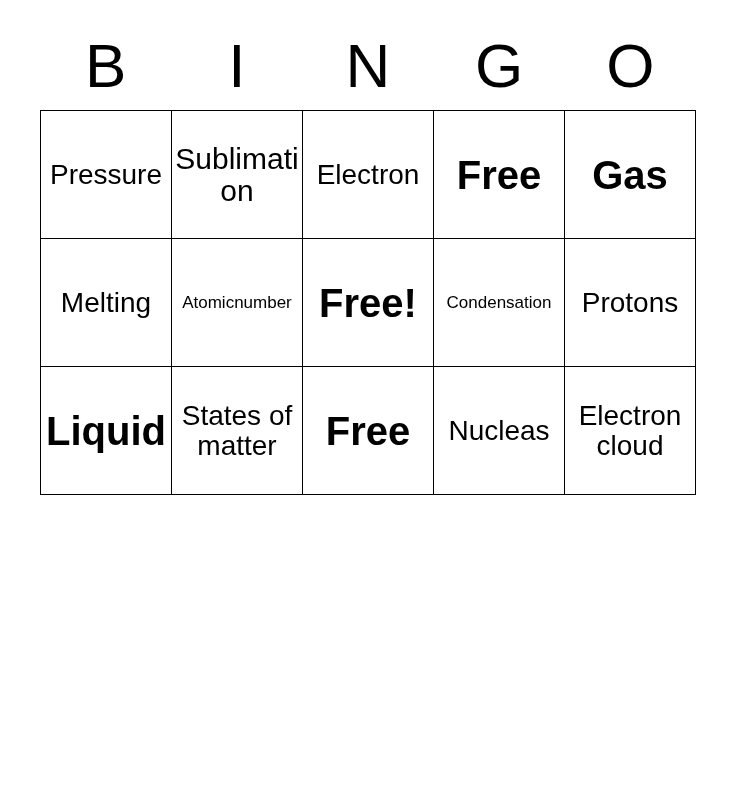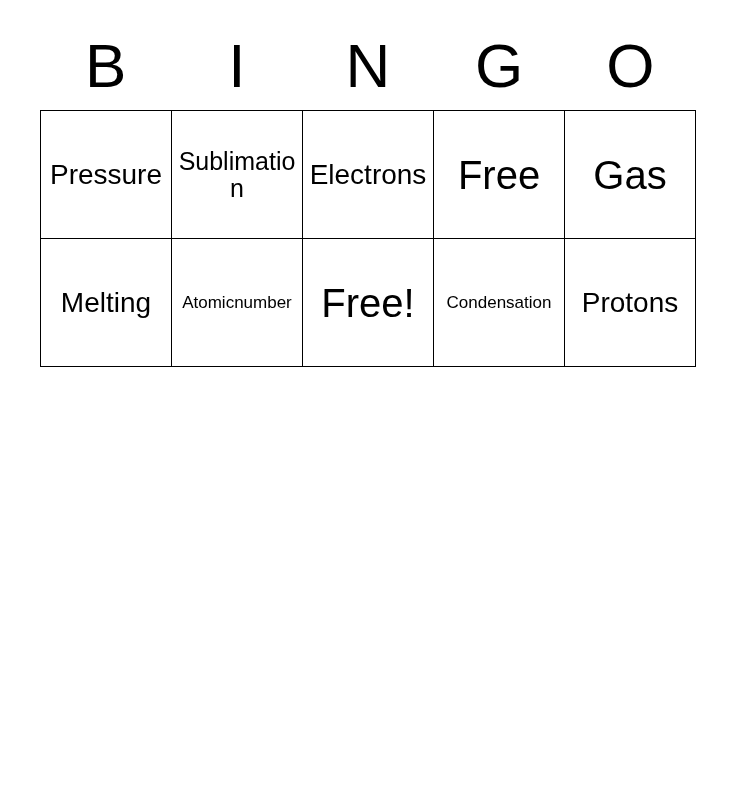--- a/index.html
+++ b/index.html
@@ -48,51 +48,58 @@
     height: 128px;
     text-align: center;
     vertical-align: middle;
     padding: 2px 3px;
     box-sizing: border-box;
     overflow: hidden;
     word-wrap: break-word;
     line-height: 1.05;
   }
   
-  .fs-xl { font-size: 40px; }
+  .fs-xl { font-size: 40px; font-weight: bold; }
   .fs-lg { font-size: 34px; }
   .fs-md { font-size: 28px; }
-  .fs-sm { font-size: 25px; }
+  .fs-sm { font-size: 30px; }
   .fs-xs { font-size: 17px; }
 </style>
 </head>
 <body>
 
 <div class="card">
 
   <div class="header-row">
     <div class="header-cell">B</div>
     <div class="header-cell">I</div>
     <div class="header-cell">N</div>
     <div class="header-cell">G</div>
     <div class="header-cell">O</div>
   </div>
 
   <table class="grid">
     <tbody>
       <tr>
         <td class="fs-md">Pressure</td>
         <td class="fs-sm">Sublimation</td>
-        <td class="fs-md">Electrons</td>
+        <td class="fs-md">Electron</td>
         <td class="fs-xl">Free</td>
         <td class="fs-xl">Gas</td>
       </tr>
       <tr>
         <td class="fs-md">Melting</td>
         <td class="fs-xs">Atomicnumber</td>
         <td class="fs-xl">Free!</td>
         <td class="fs-xs">Condensation</td>
         <td class="fs-md">Protons</td>
       </tr>
+      <tr>
+        <td class="fs-xl">Liquid</td>
+        <td class="fs-md">States of matter</td>
+        <td class="fs-xl">Free</td>
+        <td class="fs-md">Nucleas</td>
+        <td class="fs-md">Electron cloud</td>
+      </tr>
     </tbody>
   </table>
 
 </div>
 
 </body></html>

